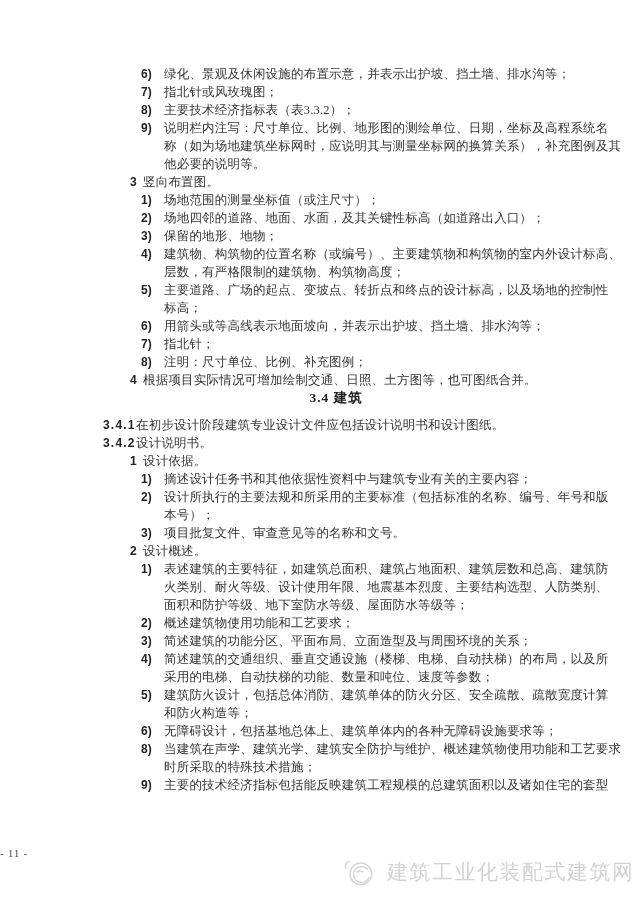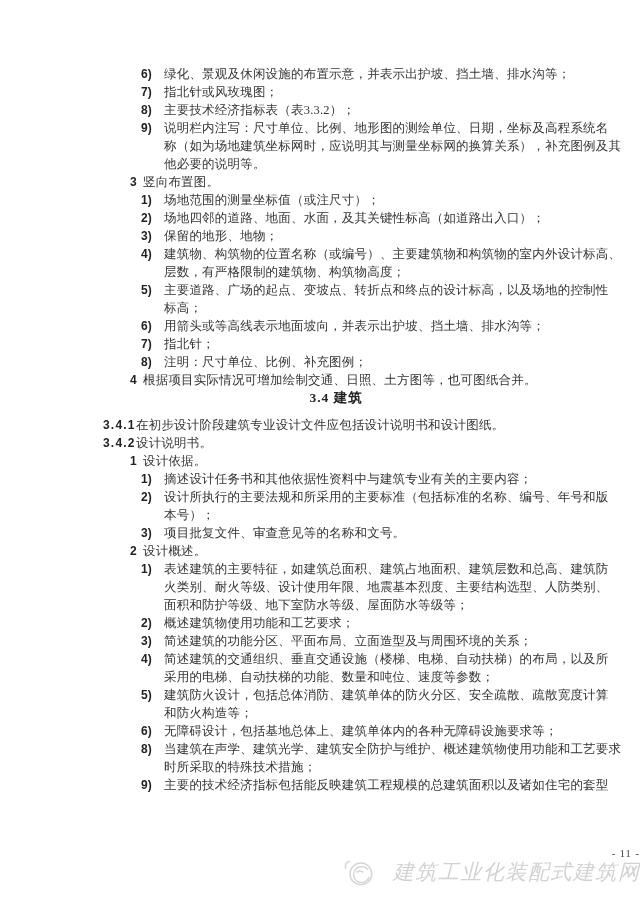--- a/index.html
+++ b/index.html
@@ -55,34 +55,33 @@
     color: #222222;
     font-size: 13.5px;
     margin-bottom: 9px;
     letter-spacing: 1px;
   }
   .pageno {
     position: absolute;
     top: 848px;
     left: 0;
     width: 640px;
-    text-align: right;
+    text-align: left;
     font-size: 10.5px;
     color: #444444;
     letter-spacing: 1px;
   }
   .watermark {
     position: absolute;
     top: 855px;
     left: 342px;
     display: flex;
     align-items: center;
-    gap: 17px;
+    gap: 11px;
     pointer-events: none;
-    font-style: italic;
   }
   .wm-logo { width: 34px; height: 34px; }
   .wm-text {
     font-family: "Liberation Sans", sans-serif;
     font-size: 21px;
     color: #d2d2d2;
     letter-spacing: 1.5px;
     white-space: nowrap;
   }
 </style>

